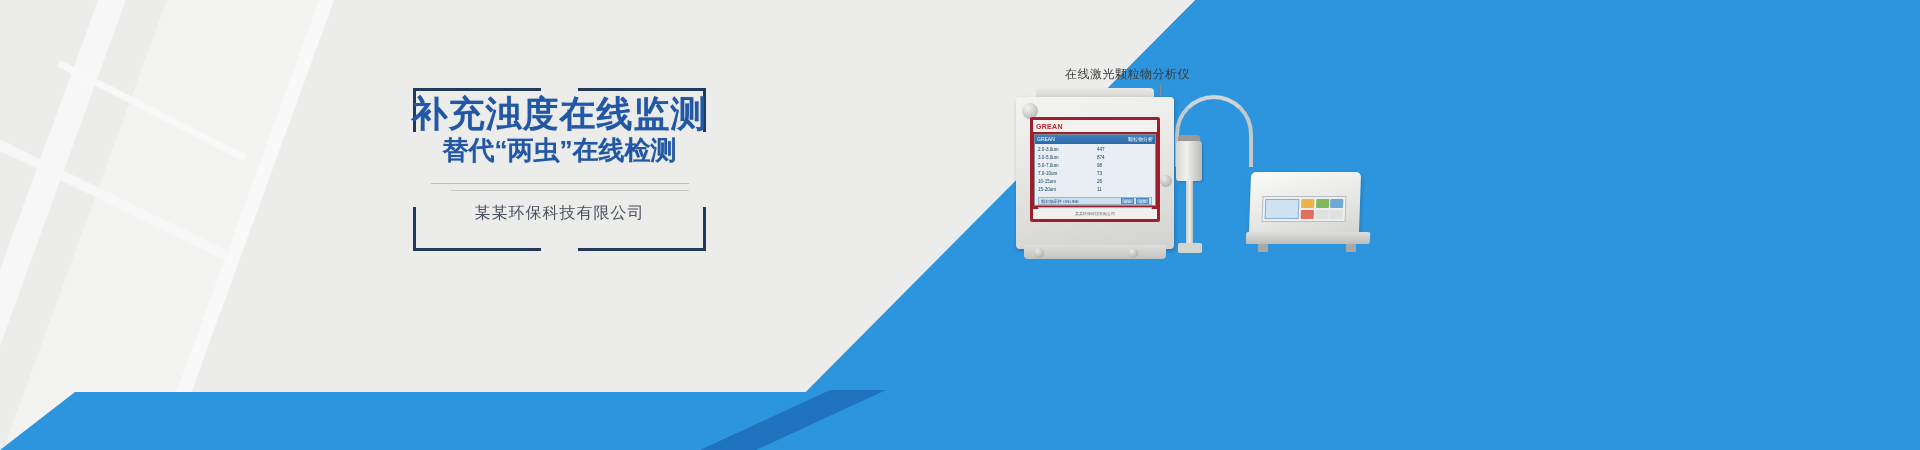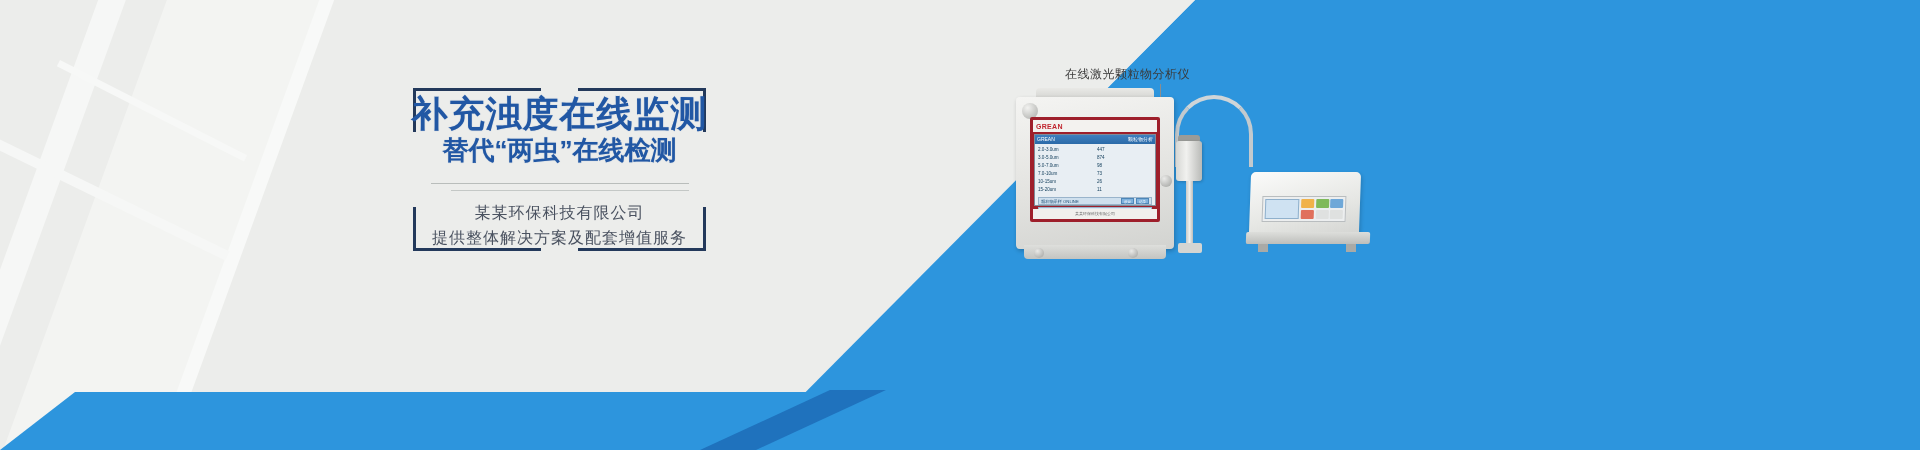--- a/index.html
+++ b/index.html
@@ -448,21 +448,20 @@
     <div class="headline">
       <div class="headline-line l1">补充浊度在线监测</div>
       <div class="headline-line l2">替代“两虫”在线检测</div>
     </div>
 
     <div class="divider"></div>
     <div class="divider d2"></div>
 
     <div class="subtitle">
       <div class="subtitle-line">某某环保科技有限公司</div>
-      <div class="subtitle-line">提供整体解决方案及配套增值服务</div>
     </div>
   </div>
 
   <div class="label-analyzer">在线激光颗粒物分析仪</div>
   <div class="leader leader-1"></div>
   <div class="label-bench">台式颗粒仪</div>
   <div class="leader leader-2"></div>
 
   <div class="tube"></div>
 

